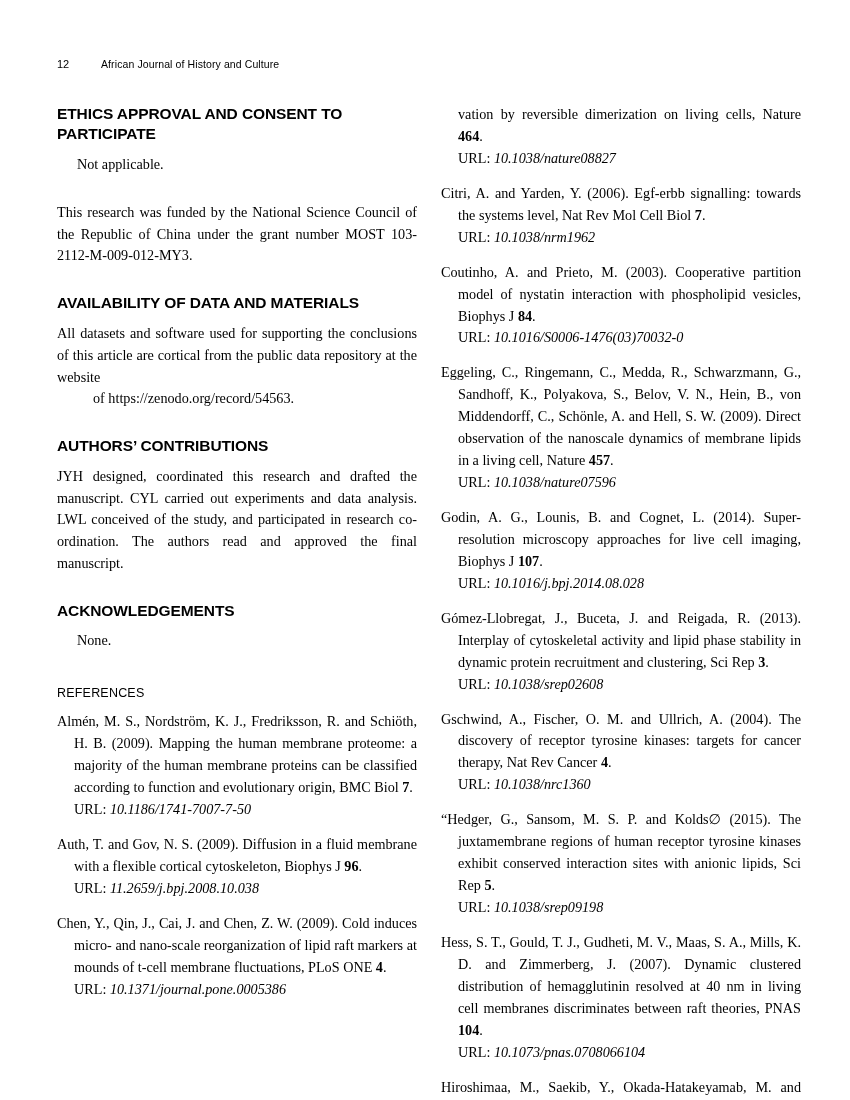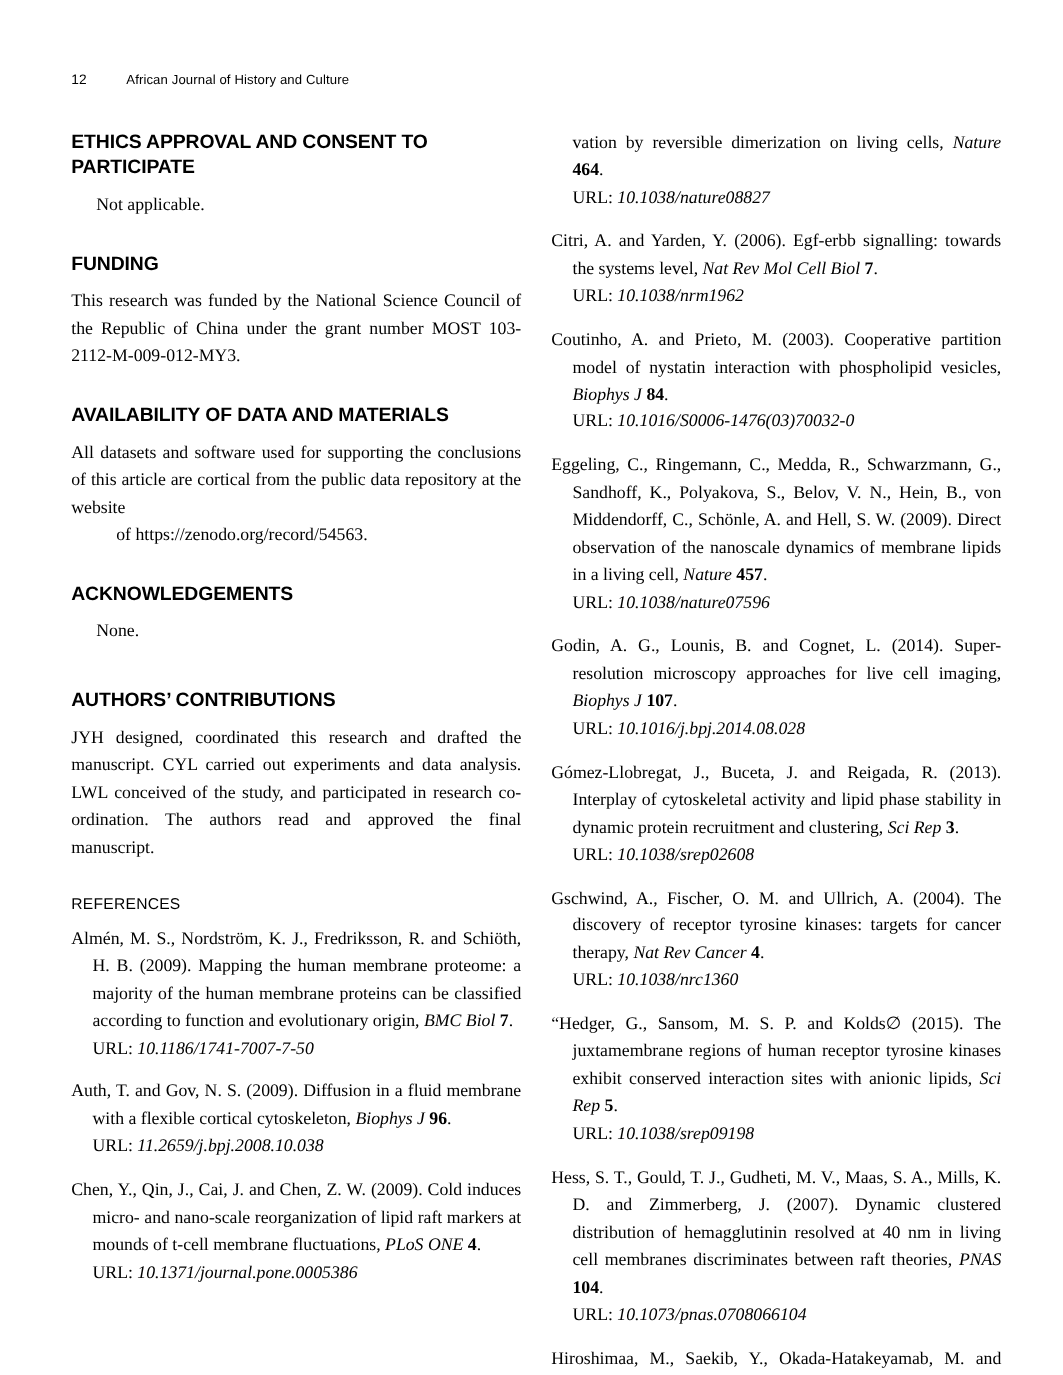--- a/index.html
+++ b/index.html
@@ -99,21 +99,20 @@
     text-align: justify;
     text-justify: inter-word;
     padding-left: 17px;
     text-indent: -17px;
     margin: 0 0 13px 0;
   }
   .ref:last-child {
     margin-bottom: 0;
   }
   .ref .ital {
-    font-style: italic;
   }
   .ref .vol {
     font-weight: bold;
   }
   .ref-url {
     display: block;
     text-indent: 0;
     padding-left: 17px;
     margin-left: -17px;
     text-align: left;
@@ -146,42 +145,41 @@
   <div class="columns">
 
     <div class="col">
 
       <div class="section-block">
         <h2 class="section-heading">ETHICS APPROVAL AND CONSENT TO PARTICIPATE</h2>
         <p class="body-text no-justify">Not applicable.</p>
       </div>
 
       <div class="section-block">
-        <h2 class="section-heading">FUNDING</h2>
         <p class="body-text">This research was funded by the National Science Council of the Republic of China under the grant number MOST 103-2112-M-009-012-MY3.</p>
       </div>
 
       <div class="section-block">
         <h2 class="section-heading">AVAILABILITY OF DATA AND MATERIALS</h2>
         <p class="body-text">All datasets and software used for supporting the conclusions of this article are cortical from the public data repository at the website</p>
         <p class="body-text no-justify">
             <span class="indent-line">of https://zenodo.org/record/54563.</span>
           </p>
       </div>
 
+      <div class="section-block">
+        <h2 class="section-heading">AUTHORS’ CONTRIBUTIONS</h2>
+        <p class="body-text">JYH designed, coordinated this research and drafted the manuscript. CYL carried out experiments and data analysis. LWL conceived of the study, and participated in research co-ordination. The authors read and approved the final manuscript.</p>
+      </div>
+
       <div class="section-block gap-xl">
         <h2 class="section-heading">ACKNOWLEDGEMENTS</h2>
         <p class="body-text no-justify">None.</p>
       </div>
 
-      <div class="section-block">
-        <h2 class="section-heading">AUTHORS’ CONTRIBUTIONS</h2>
-        <p class="body-text">JYH designed, coordinated this research and drafted the manuscript. CYL carried out experiments and data analysis. LWL conceived of the study, and participated in research co-ordination. The authors read and approved the final manuscript.</p>
-      </div>
-
       <div>
         <h3 class="refs-heading">REFERENCES</h3>
         <div class="ref-list">
 
           <p class="ref"><span>Almén, M. S., Nordström, K. J., Fredriksson, R. and Schiöth, H. B. (2009). Mapping the human membrane proteome: a majority of the human membrane proteins can be classified according to function and evolutionary origin, </span><span class="ital">BMC Biol</span> <span class="vol">7</span><span>.</span><span class="ref-url"><span class="url-label">URL:</span> <span class="url-value">10.1186/1741-7007-7-50</span></span></p>
 
           <p class="ref"><span>Auth, T. and Gov, N. S. (2009). Diffusion in a fluid membrane with a flexible cortical cytoskeleton, </span><span class="ital">Biophys J</span> <span class="vol">96</span><span>.</span><span class="ref-url"><span class="url-label">URL:</span> <span class="url-value">11.2659/j.bpj.2008.10.038</span></span></p>
 
           <p class="ref"><span>Chen, Y., Qin, J., Cai, J. and Chen, Z. W. (2009). Cold induces micro- and nano-scale reorganization of lipid raft markers at mounds of t-cell membrane fluctuations, </span><span class="ital">PLoS ONE</span> <span class="vol">4</span><span>.</span><span class="ref-url"><span class="url-label">URL:</span> <span class="url-value">10.1371/journal.pone.0005386</span></span></p>
 

